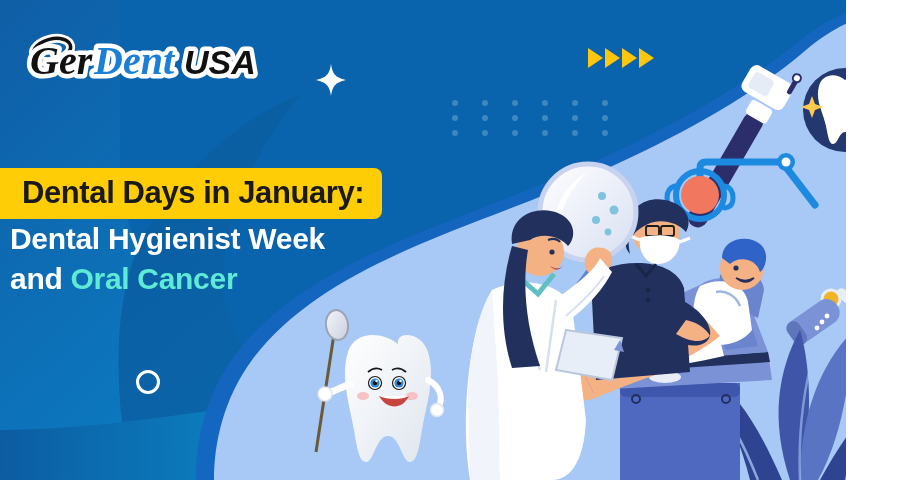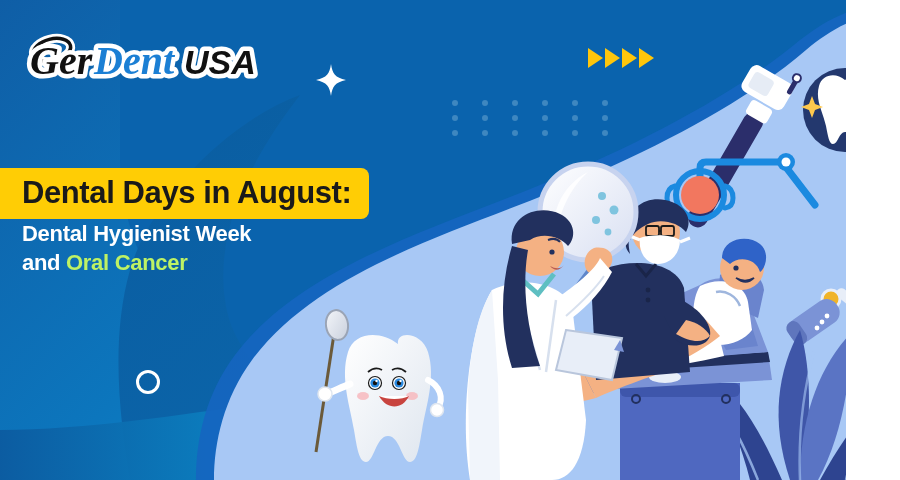--- a/index.html
+++ b/index.html
@@ -12,24 +12,24 @@
   
   #logo{position:absolute;left:22px;top:30px;width:245px;height:56px;}
   
   #headline{position:absolute;left:0;top:168px;width:470px;}
   #hl-band{
     display:inline-block;background:#ffcd05;color:#1a1a1a;
     font-size:31px;font-weight:bold;letter-spacing:-.4px;
     padding:7px 18px 8px 22px;border-radius:0 8px 8px 0;
   }
   .hl-line{
-    color:#ffffff;font-size:22px;font-weight:bold;letter-spacing:-.3px;
-    padding-left:22px;line-height:1.33;
+    color:#ffffff;font-size:30px;font-weight:bold;letter-spacing:-.3px;
+    padding-left:10px;line-height:1.33;
   }
-  .hl-y{color:#bef264;}
+  .hl-y{color:#5eead4;}
   
   .tri{position:absolute;width:0;height:0;border-top:10px solid transparent;
        border-bottom:10px solid transparent;border-left:15px solid #ffc60b;}
   .dot{position:absolute;width:6px;height:6px;border-radius:50%;background:#3e87c0;}
   #ring{position:absolute;left:136px;top:370px;width:18px;height:18px;
         border:3px solid #fff;border-radius:50%;}
   .spark{position:absolute;}
 </style>
 </head>
 <body>
@@ -332,18 +332,18 @@
       <text x="8" y="44" font-family="'Liberation Serif',serif" font-style="italic" font-weight="bold" font-size="40" fill="#ffffff" stroke="#ffffff" stroke-width="9" stroke-linejoin="round">Ger</text>
       <text x="8" y="44" font-family="'Liberation Serif',serif" font-style="italic" font-weight="bold" font-size="40" fill="#111111">Ger</text>
       <text x="72" y="44" font-family="'Liberation Serif',serif" font-style="italic" font-weight="bold" font-size="40" fill="#ffffff" stroke="#ffffff" stroke-width="9" stroke-linejoin="round">Dent</text>
       <text x="72" y="44" font-family="'Liberation Serif',serif" font-style="italic" font-weight="bold" font-size="40" fill="#1b7fd4">Dent</text>
       <text x="162" y="44" font-family="'Liberation Sans',sans-serif" font-style="italic" font-weight="bold" font-size="34" fill="#ffffff" stroke="#ffffff" stroke-width="9" stroke-linejoin="round">USA</text>
       <text x="162" y="44" font-family="'Liberation Sans',sans-serif" font-style="italic" font-weight="bold" font-size="34" fill="#111111">USA</text>
     </svg>
   </div>
 
   <div id="headline">
-    <div id="hl-band">Dental Days in August:</div>
+    <div id="hl-band">Dental Days in January:</div>
     <div class="hl-line">Dental Hygienist Week</div>
     <div class="hl-line"><span>and </span><span class="hl-y">Oral Cancer</span></div>
   </div>
 
 </div>
 
 </body></html>

